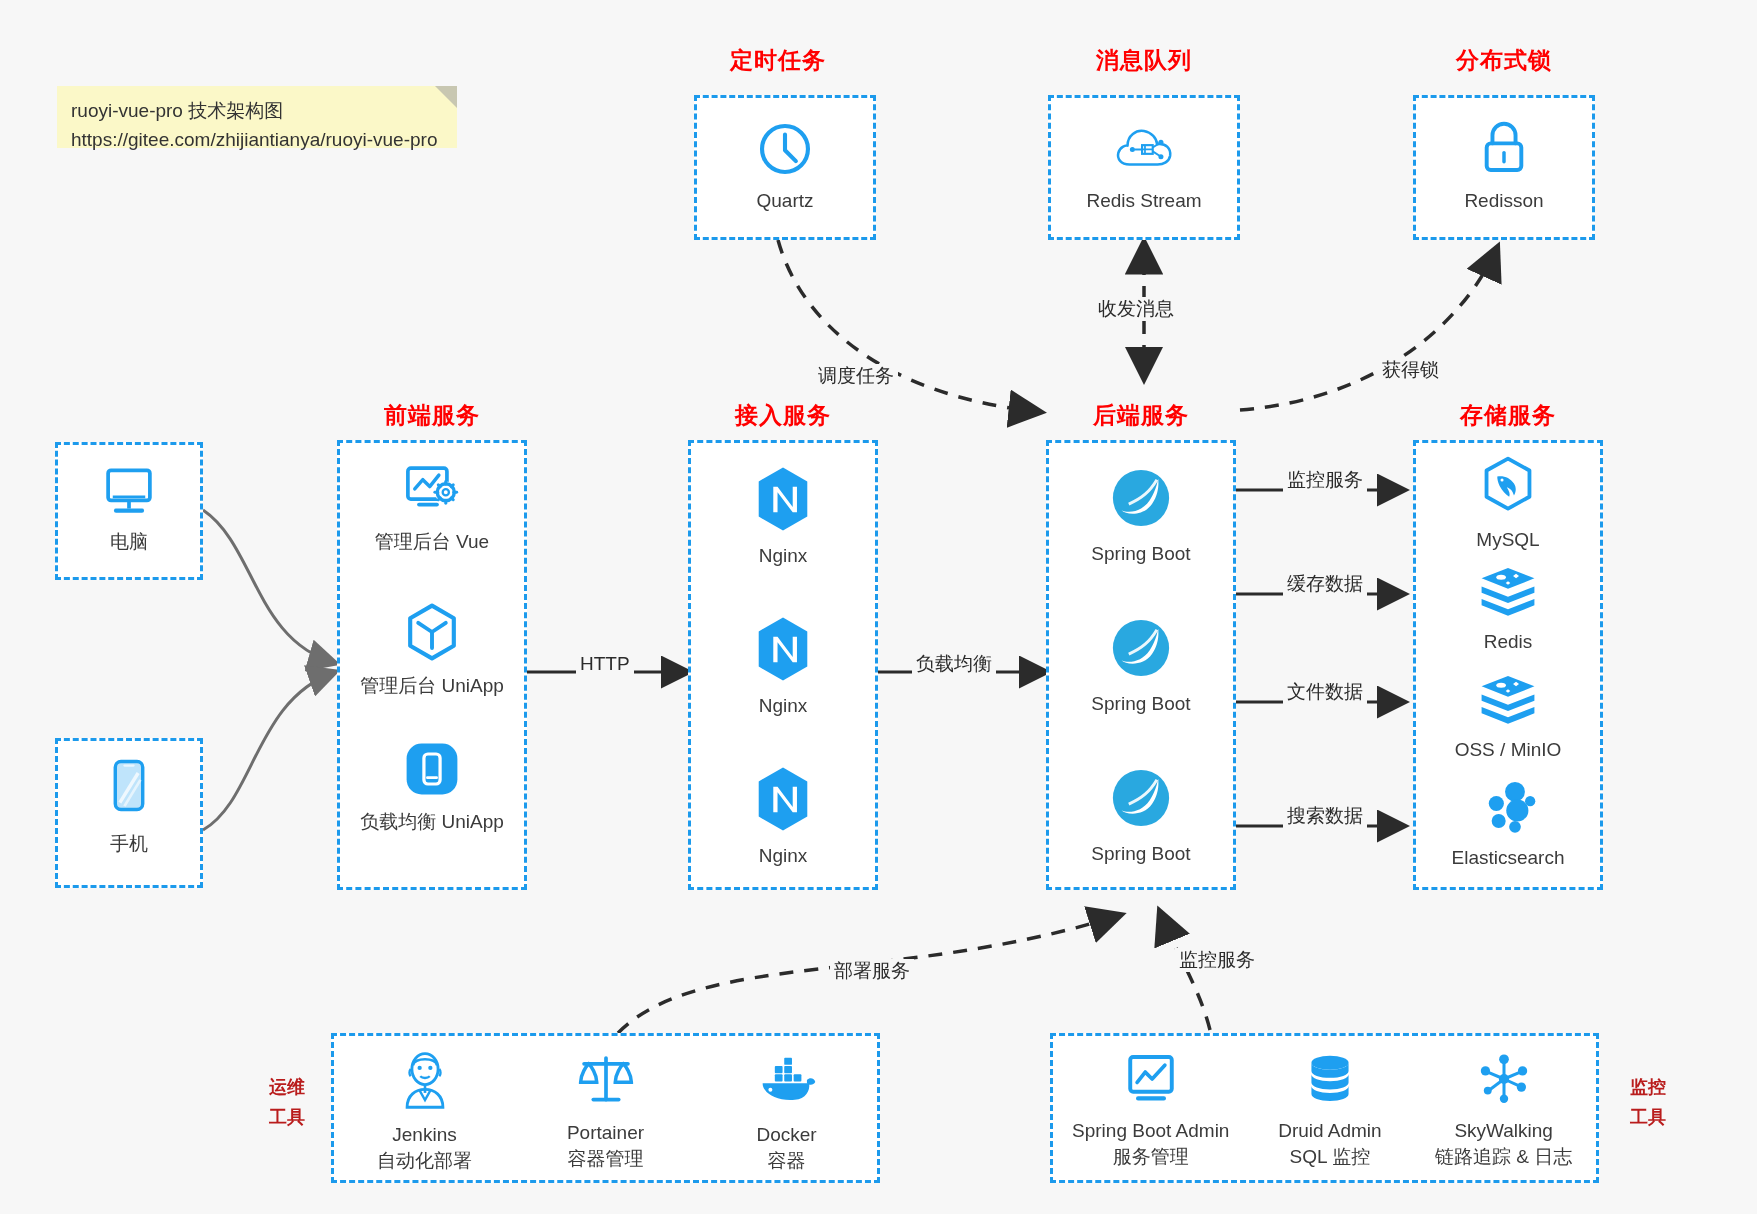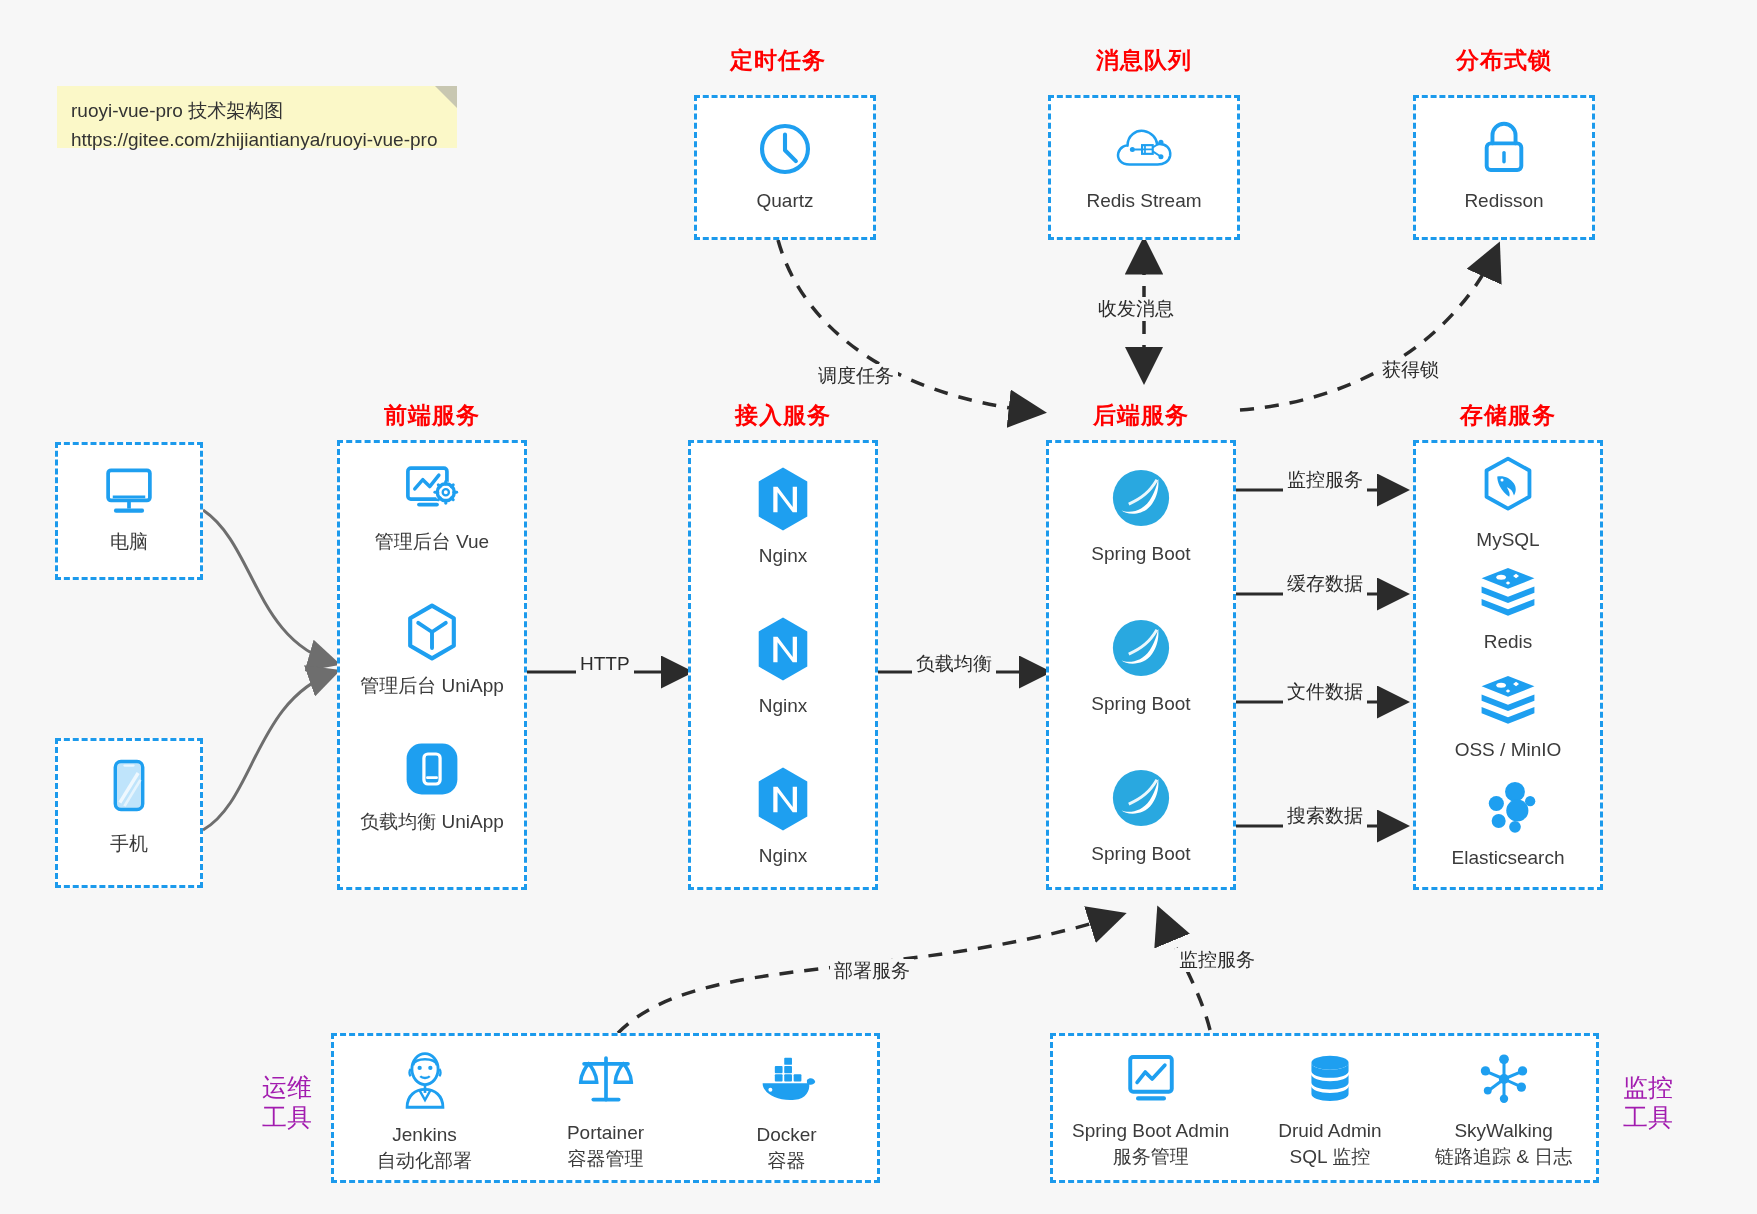--- a/index.html
+++ b/index.html
@@ -24,23 +24,23 @@
     position:absolute;
     color:#ff0000;
     font-weight:bold;
     font-size:23px;
     letter-spacing:1px;
     white-space:nowrap;
     text-align:center;
   }
   .side-title{
     position:absolute;
-    color:#a21caf;
-    font-weight:normal;
-    font-size:25px;
+    color:#b91c1c;
+    font-weight:bold;
+    font-size:18px;
     line-height:30px;
     text-align:center;
     white-space:nowrap;
   }
 
   
   .node{
     position:absolute;
     display:flex;
     flex-direction:column;

